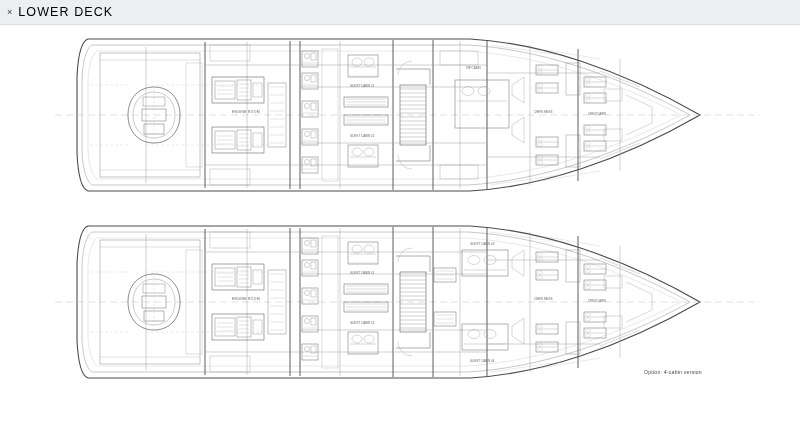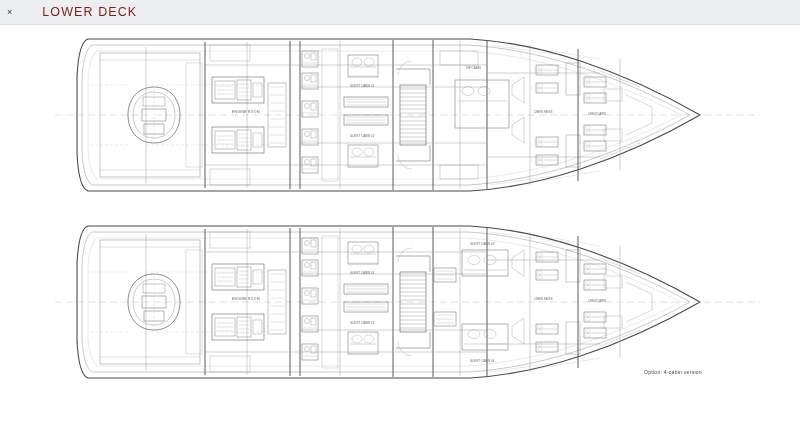--- a/index.html
+++ b/index.html
@@ -21,23 +21,22 @@
     padding-left:7px;
   }
   .close-icon{
     font-size:9px;color:#3a3a3a;
     line-height:1;margin-right:6px;
     font-family:"Liberation Sans",sans-serif;
     cursor:pointer;user-select:none;
   }
   .deck-title{
     font-size:12.5px;letter-spacing:1.1px;
-    color:#7f1d1d;
+    color:#000000;
     font-family:"Liberation Sans",sans-serif;
-    margin-left:24px;
   }
 
   
   .stage{position:absolute;left:0;top:25px;width:800px;height:396px;background:#fff;}
   .plan{position:absolute;left:0;width:800px;}
   .plan svg{display:block;width:800px;}
 
   .caption{
     position:absolute;
     font-size:5.2px;color:#4a4a4a;

